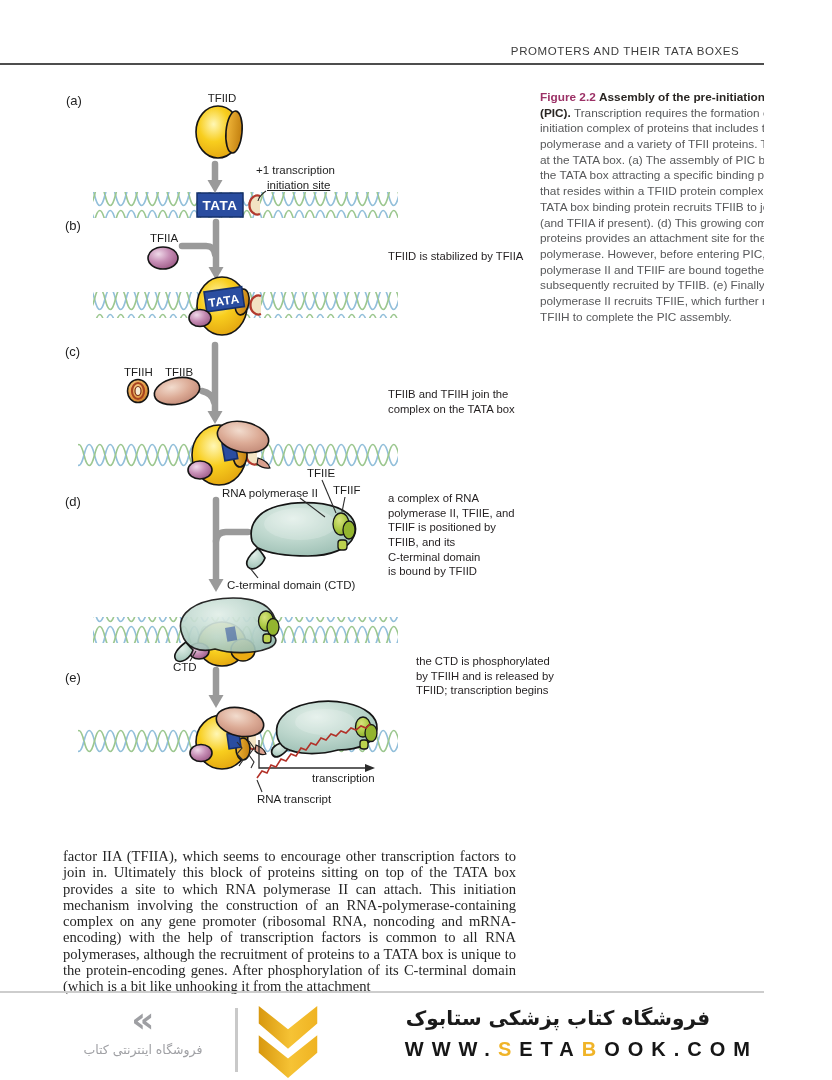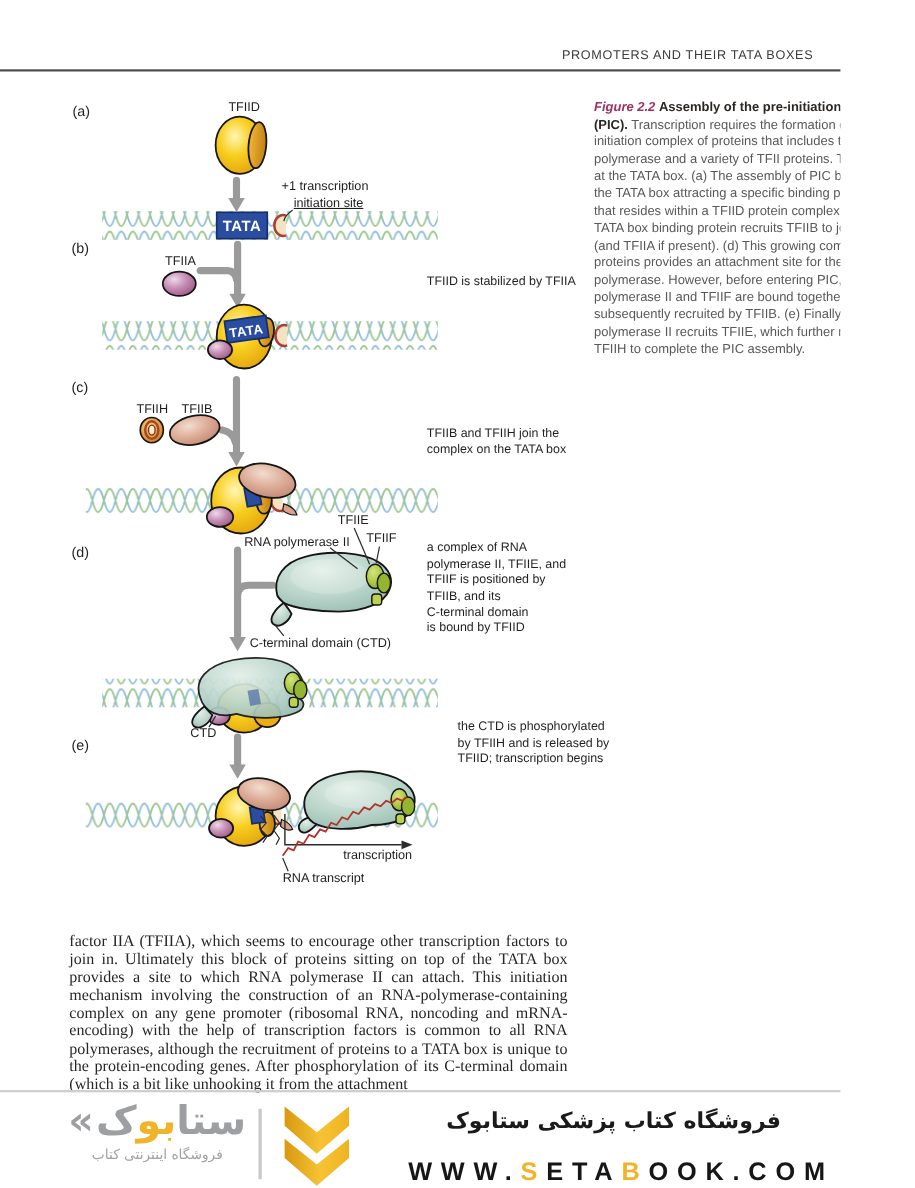--- a/index.html
+++ b/index.html
@@ -10,37 +10,37 @@
   .hdr-title{font-size:11.5px;letter-spacing:0.6px;color:#3c3c3c;}
   .hdr-num{font-size:12px;font-weight:bold;color:#8b8b8b;}
   .hdr-rule{left:0;top:63px;width:832px;height:2px;background:#4d4d4d;}
   
   .pl{font-size:13px;color:#222;}
   .lb{font-size:11.5px;color:#1e1e1e;white-space:nowrap;}
   .ann{left:388px;width:150px;font-size:11.3px;line-height:1.3;color:#231f20;white-space:pre-line;}
   .tata-txt{color:#ffffff;font-weight:bold;text-align:center;letter-spacing:0.5px;}
   
   .caption{left:540px;top:90px;width:292px;font-size:11.8px;line-height:1.33;color:#57585a;}
-  .cap-fig{font-weight:bold;color:#9c3166;font-style:italic;}
+  .cap-fig{font-weight:bold;color:#9c3166;}
   .cap-title{font-weight:bold;color:#2a2623;}
   
   .bodytext{left:63px;top:848px;width:453px;font-family:"Liberation Serif",serif;
             font-size:14.6px;line-height:16.3px;text-align:justify;color:#262626;}
   .sep-line{left:0;top:991px;width:832px;height:2px;background:#cdcdcd;}
   
   .brand-row{display:flex;justify-content:center;align-items:flex-start;gap:2px;
              font-family:"DejaVu Sans",sans-serif;font-weight:bold;font-size:36px;line-height:1.1;}
   .brand-gray{color:#9e9fa3;}
   .brand-yel{color:#f0b428;}
   .tagline{font-family:"DejaVu Sans",sans-serif;font-size:12.5px;color:#a0a1a5;text-align:center;margin-top:2px;}
   .divider{left:235px;top:1008px;width:2.5px;height:64px;background:#c9c9c9;}
   .store-line{font-family:"DejaVu Sans",sans-serif;font-size:20px;font-weight:bold;color:#1a1a1a;
               text-align:right;padding-right:48px;direction:rtl;}
-  .url-line{font-family:"Liberation Sans",sans-serif;font-size:23px;font-weight:bold;color:#161616;
-            letter-spacing:8px;text-align:right;margin-top:22px;white-space:nowrap;}
+  .url-line{font-family:"Liberation Sans",sans-serif;font-size:20px;font-weight:bold;color:#161616;
+            letter-spacing:8px;text-align:right;margin-top:8px;white-space:nowrap;}
   .url-yel{color:#f0b428;}
 </style>
 </head>
 <body>
 
 <div id="page">
 
   <div class="abs" style="left:0;top:45px;width:832px;display:flex;justify-content:flex-end;gap:26px;padding-right:60px;box-sizing:border-box;">
     <span class="hdr-title">PROMOTERS AND THEIR TATA BOXES</span>
     <span class="hdr-num">9</span>
@@ -249,21 +249,20 @@
     <span>Transcription requires the formation of a pre-initiation complex of proteins that includes the polymerase and a variety of TFII proteins. This occurs at the TATA box. (a) The assembly of PIC begins with the TATA box attracting a specific binding protein (TBP) that resides within a TFIID protein complex. (b, c)The TATA box binding protein recruits TFIIB to join TFIID (and TFIIA if present). (d) This growing complex of proteins provides an attachment site for the polymerase. However, before entering PIC, RNA polymerase II and TFIIF are bound together and subsequently recruited by TFIIB. (e) Finally, RNA polymerase II recruits TFIIE, which further recruits TFIIH to complete the PIC assembly.</span>
   </div>
 
   <div class="abs bodytext">factor IIA (TFIIA), which seems to encourage other transcription factors to join in. Ultimately this block of proteins sitting on top of the TATA box provides a site to which RNA polymerase II can attach. This initiation mechanism involving the construction of an RNA-polymerase-containing complex on any gene promoter (ribosomal RNA, noncoding and mRNA-encoding) with the help of transcription factors is common to all RNA polymerases, although the recruitment of proteins to a TATA box is unique to the protein-encoding genes. After phosphorylation of its C-terminal domain (which is a bit like unhooking it from the attachment</div>
 
   <div class="abs sep-line"></div>
 
   <div class="abs" style="left:52px;top:1000px;width:182px;">
     <div class="brand-row">
       <span class="brand-gray" dir="ltr">«</span>
-      <span dir="rtl"><span class="brand-gray">ستا</span><span class="brand-yel">بو</span><span class="brand-gray">ک</span></span>
     </div>
     <div class="tagline" dir="rtl">فروشگاه اینترنتی کتاب</div>
   </div>
   <div class="abs divider"></div>
   <svg class="abs" style="left:248px;top:1002px;" width="80" height="78" viewBox="0 0 80 80">
     <defs>
       <linearGradient id="chevG" x1="0" y1="0" x2="1" y2="0">
         <stop offset="0%" stop-color="#d8980f"></stop>
           <stop offset="55%" stop-color="#f6c335"></stop>
           <stop offset="100%" stop-color="#efb322"></stop>

